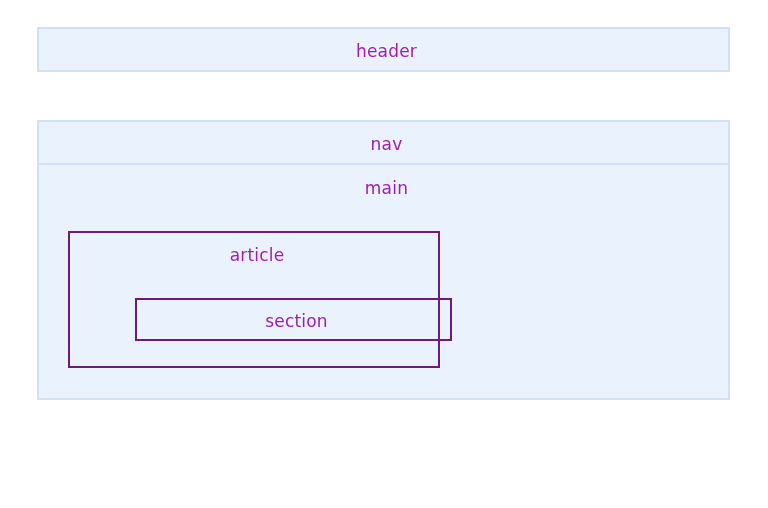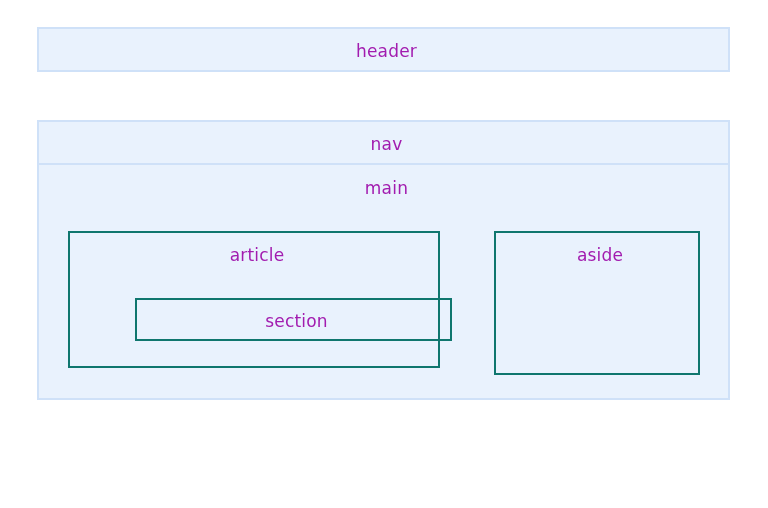--- a/index.html
+++ b/index.html
@@ -22,21 +22,21 @@
   
   .box {
     position: absolute;
     box-sizing: border-box;
     border: 2px solid #cfe1f8;
     background: #e9f2fd;
   }
   
   .box.nested {
     background: transparent;
-    border: 2px solid #0f766e;
+    border: 2px solid #701a75;
   }
 
   .box-label {
     position: absolute;
     left: 6px;
     right: 0;
     text-align: center;
     color: #a21caf;
     font-size: 17px;
     line-height: 20px;
@@ -77,22 +77,19 @@
   </div>
 
   <div class="box" id="box-main">
     <div class="box-label">main</div>
   </div>
 
   <div class="box nested" id="box-article">
     <div class="box-label">article</div>
   </div>
 
-  <div class="box nested" id="box-aside">
-    <div class="box-label">aside</div>
-  </div>
 
   <div class="box nested" id="box-section">
     <div class="box-label">section</div>
   </div>
 
 
 </div>
 
 </body></html>

